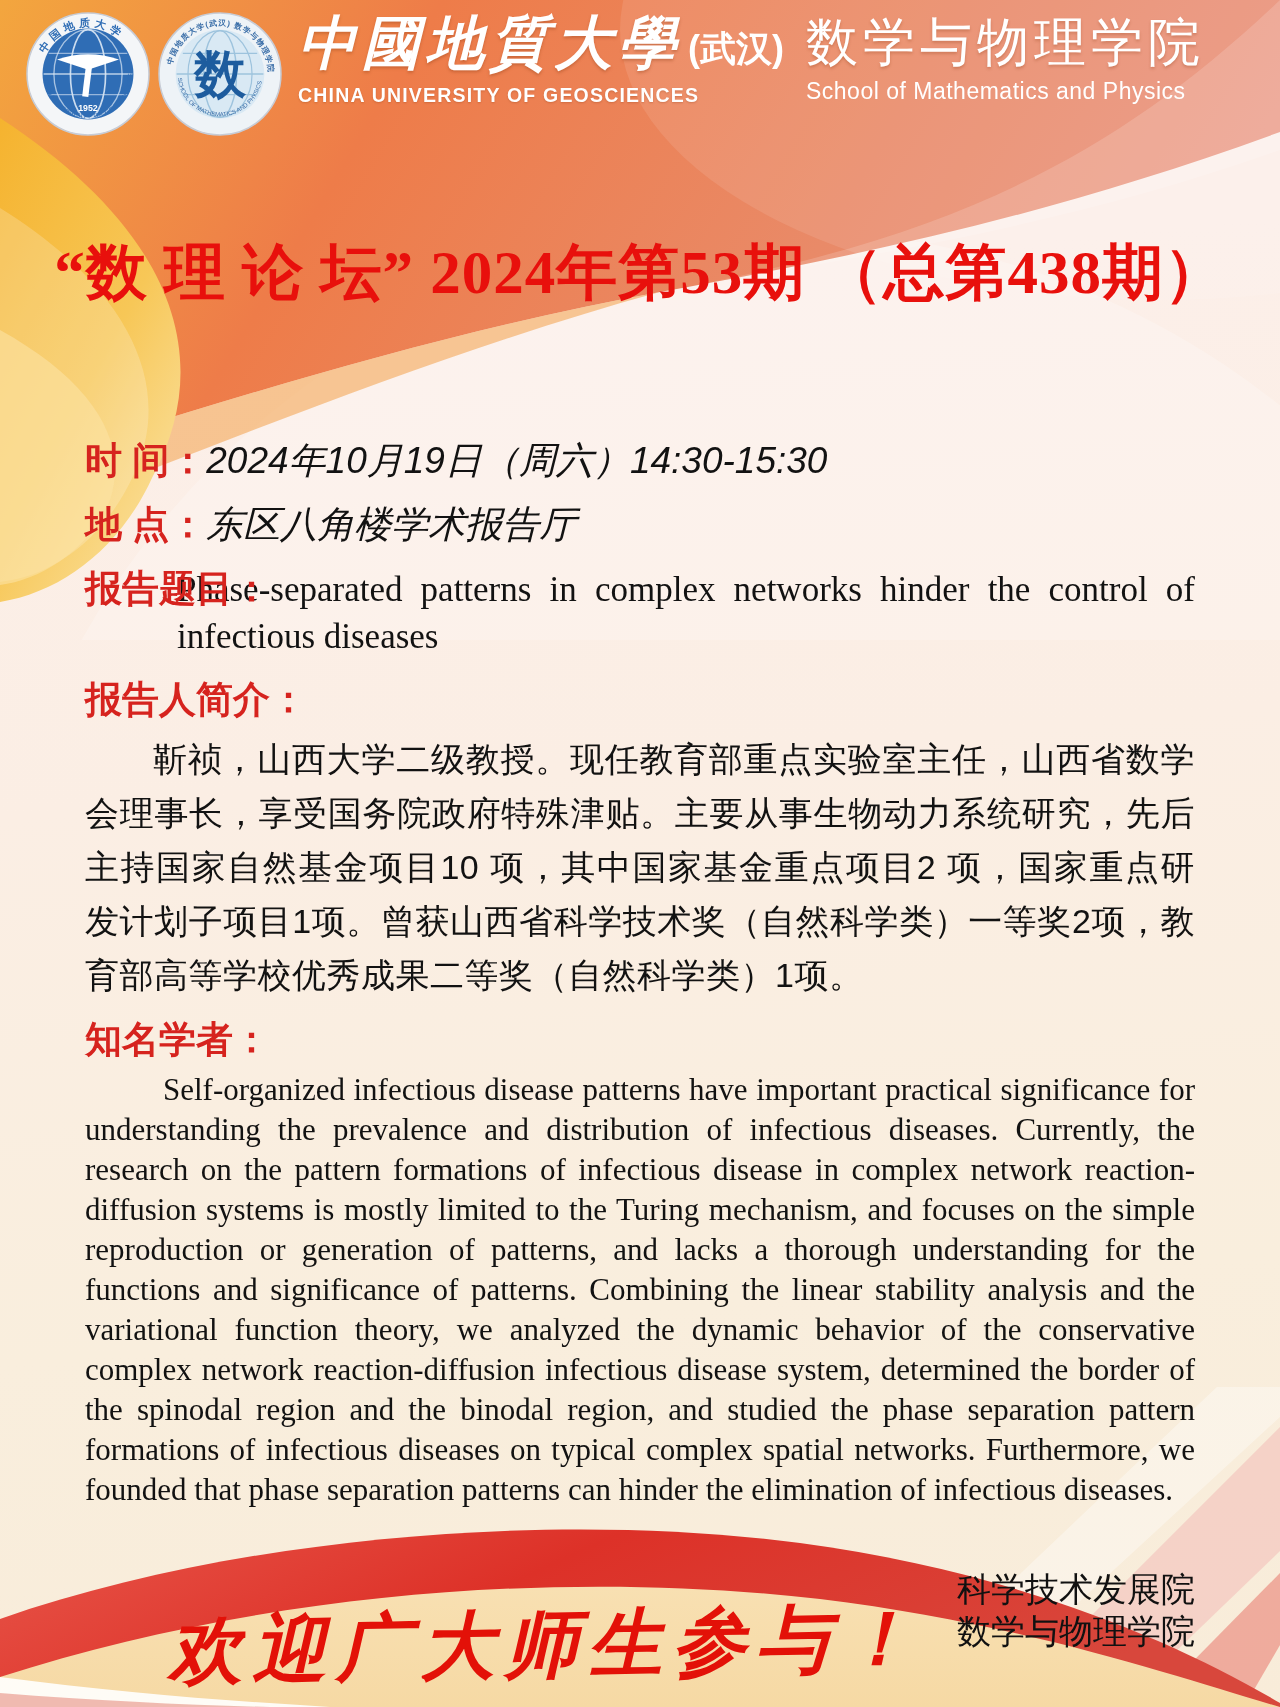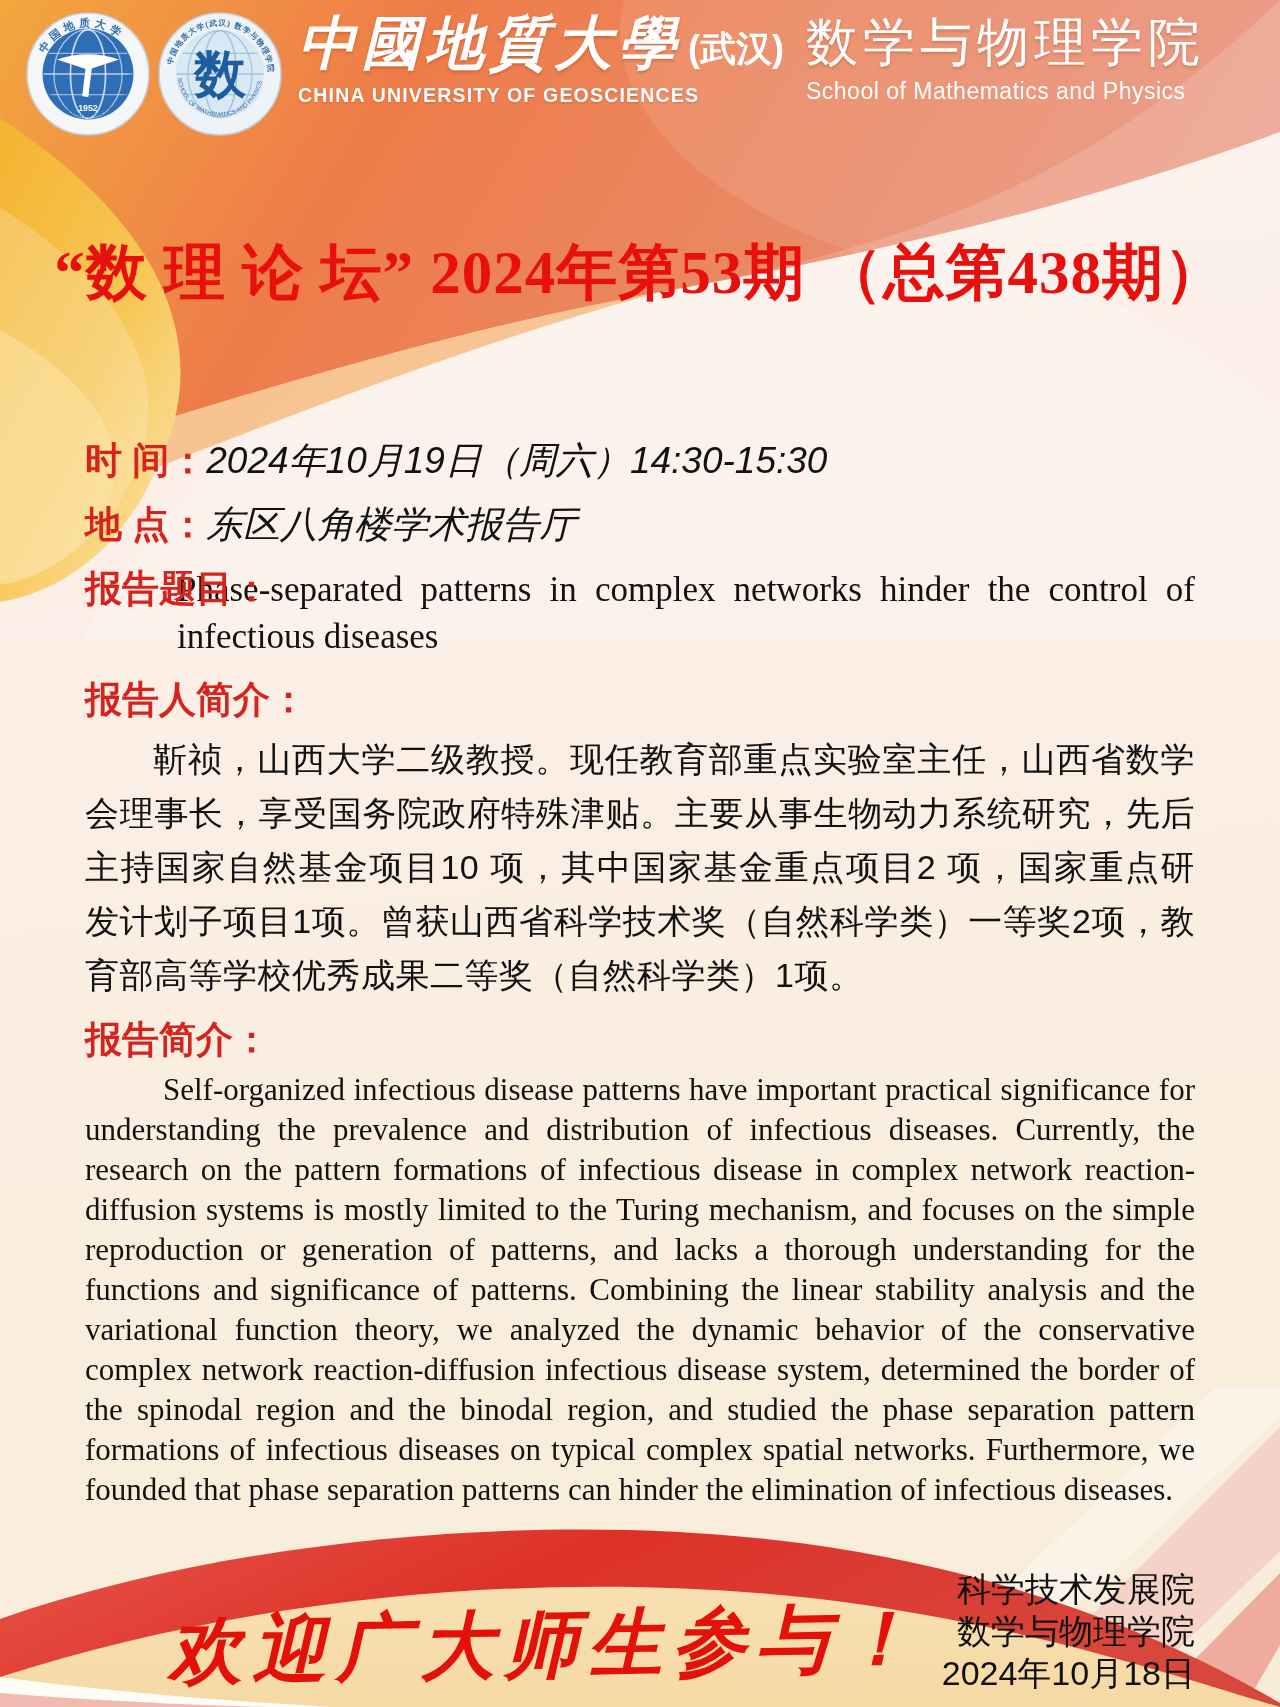--- a/index.html
+++ b/index.html
@@ -185,25 +185,24 @@
 
 
     <div class="info-row hanging">
       <span class="lab">报告题目：</span>
       <span class="val-block">Phase-separated patterns in complex networks hinder the control of infectious diseases</span>
     </div>
 
     <div class="sec-label bio-label">报告人简介：</div>
     <div class="bio">靳祯，山西大学二级教授。现任教育部重点实验室主任，山西省数学会理事长，享受国务院政府特殊津贴。主要从事生物动力系统研究，先后主持国家自然基金项目10 项，其中国家基金重点项目2 项，国家重点研发计划子项目1项。曾获山西省科学技术奖（自然科学类）一等奖2项，教育部高等学校优秀成果二等奖（自然科学类）1项。</div>
 
-    <div class="sec-label abs-label">报告简介：</div>
+    <div class="sec-label abs-label">知名学者：</div>
     <div class="abstract">Self-organized infectious disease patterns have important practical significance for understanding the prevalence and distribution of infectious diseases. Currently, the research on the pattern formations of infectious disease in complex network reaction-diffusion systems is mostly limited to the Turing mechanism, and focuses on the simple reproduction or generation of patterns, and lacks a thorough understanding for the functions and significance of patterns. Combining the linear stability analysis and the variational function theory, we analyzed the dynamic behavior of the conservative complex network reaction-diffusion infectious disease system, determined the border of the spinodal region and the binodal region, and studied the phase separation pattern formations of infectious diseases on typical complex spatial networks. Furthermore, we founded that phase separation patterns can hinder the elimination of infectious diseases.</div>
   </div>
 
   <div class="welcome">欢迎广大师生参与！</div>
 
   <div class="signature">
     <div>科学技术发展院</div>
     <div>数学与物理学院</div>
-    <div>2024年10月18日</div>
   </div>
 
 </div>
 
 </body></html>

